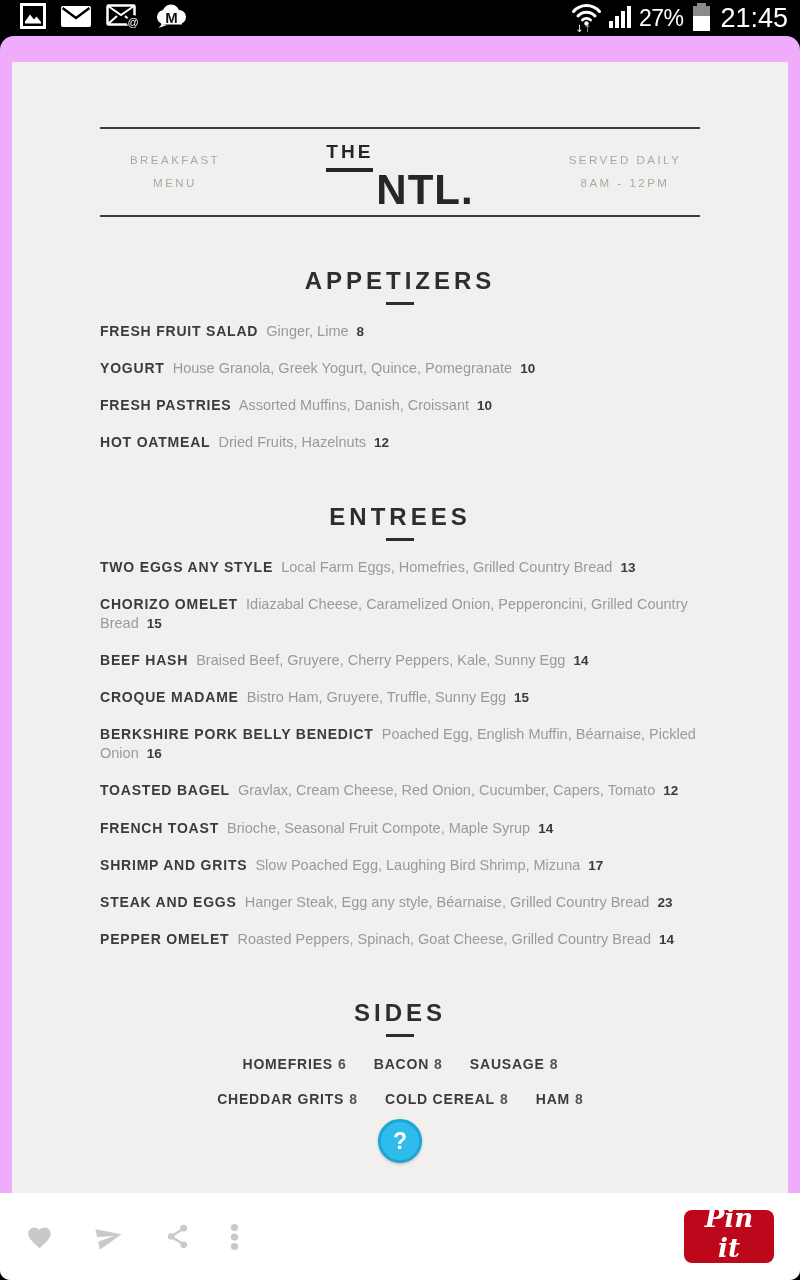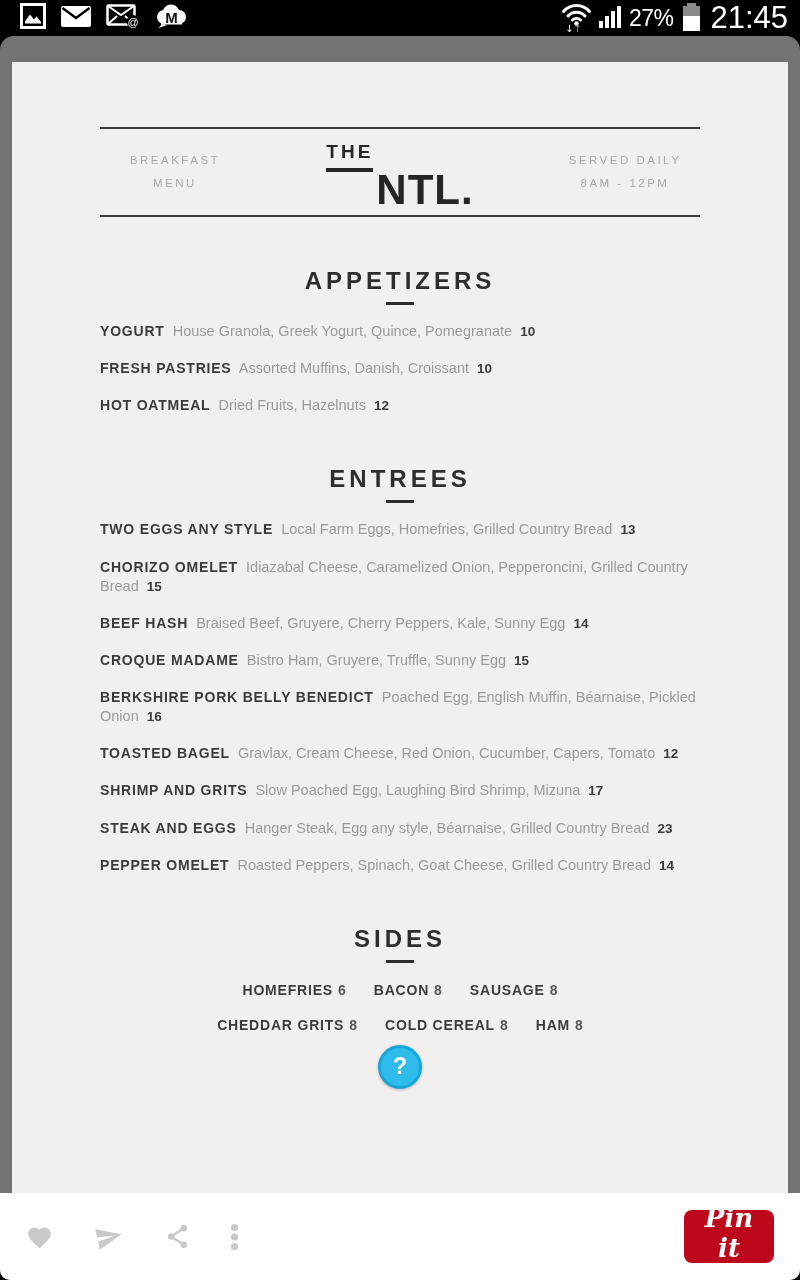--- a/index.html
+++ b/index.html
@@ -9,27 +9,27 @@
     -webkit-font-smoothing:antialiased;
   }
   
   .status-bar{
     height:36px;background:#000;display:flex;align-items:center;
     padding:0 12px;box-sizing:border-box;position:relative;z-index:5;
   }
   .sb-left{display:flex;align-items:center;gap:15px;margin-left:8px;}
   .sb-right{display:flex;align-items:center;gap:7px;margin-left:auto;}
   .sb-pct{color:#fff;font-size:23px;letter-spacing:-.5px;}
-  .sb-time{color:#fff;font-size:31px;letter-spacing:0;}
+  .sb-time{color:#fff;font-size:27px;letter-spacing:0;}
   .battery{width:17px;height:25px;background:#8a8a8a;position:relative;margin:0 3px;}
   .battery:before{content:'';position:absolute;top:-3px;left:4px;width:9px;height:3px;background:#8a8a8a;}
   .battery-fill{position:absolute;bottom:0;left:0;width:100%;height:60%;background:#fff;}
   
   .screen{
-    position:absolute;top:36px;left:0;right:0;bottom:0;background:#737373;
+    position:absolute;top:36px;left:0;right:0;bottom:0;background:#f0abfc;
     border-radius:14px 14px 10px 10px;overflow:hidden;
   }
   
   .menu{
     margin:26px 12px 0;height:1131px;background:#f1f0ee;overflow:hidden;box-sizing:border-box;
     padding:65px 88px 0;color:#3b3b3b;
   }
   .rule{border:none;border-top:2px solid #3e3e3e;margin:0;}
   .menu-header{display:flex;justify-content:space-between;align-items:center;height:86px;}
   .mh-side{width:150px;text-align:center;color:#aaa8a5;font-size:11.5px;letter-spacing:2.5px;line-height:2.0;font-weight:400;}
@@ -146,34 +146,36 @@
       <div class="mh-side">
         <div>SERVED DAILY</div>
         <div>8AM - 12PM</div>
       </div>
     </div>
     <hr class="rule">
 
     <div class="section-title mt-app">APPETIZERS</div>
     <div class="title-underline"></div>
     <div class="items">
+      <div class="item"><span class="iname">FRESH FRUIT SALAD</span>&nbsp; <span class="idesc">Ginger, Lime</span>&nbsp; <span class="iprice">8</span></div>
       <div class="item"><span class="iname">YOGURT</span>&nbsp; <span class="idesc">House Granola, Greek Yogurt, Quince, Pomegranate</span>&nbsp; <span class="iprice">10</span></div>
       <div class="item"><span class="iname">FRESH PASTRIES</span>&nbsp; <span class="idesc">Assorted Muffins, Danish, Croissant</span>&nbsp; <span class="iprice">10</span></div>
       <div class="item"><span class="iname">HOT OATMEAL</span>&nbsp; <span class="idesc">Dried Fruits, Hazelnuts</span>&nbsp; <span class="iprice">12</span></div>
     </div>
 
     <div class="section-title mt-sec">ENTREES</div>
     <div class="title-underline"></div>
     <div class="items">
       <div class="item"><span class="iname">TWO EGGS ANY STYLE</span>&nbsp; <span class="idesc">Local Farm Eggs, Homefries, Grilled Country Bread</span>&nbsp; <span class="iprice">13</span></div>
       <div class="item"><span class="iname">CHORIZO OMELET</span>&nbsp; <span class="idesc">Idiazabal Cheese, Caramelized Onion, Pepperoncini, Grilled Country Bread</span>&nbsp; <span class="iprice">15</span></div>
       <div class="item"><span class="iname">BEEF HASH</span>&nbsp; <span class="idesc">Braised Beef, Gruyere, Cherry Peppers, Kale, Sunny Egg</span>&nbsp; <span class="iprice">14</span></div>
       <div class="item"><span class="iname">CROQUE MADAME</span>&nbsp; <span class="idesc">Bistro Ham, Gruyere, Truffle, Sunny Egg</span>&nbsp; <span class="iprice">15</span></div>
       <div class="item"><span class="iname">BERKSHIRE PORK BELLY BENEDICT</span>&nbsp; <span class="idesc">Poached Egg, English Muffin, Béarnaise, Pickled Onion</span>&nbsp; <span class="iprice">16</span></div>
       <div class="item"><span class="iname">TOASTED BAGEL</span>&nbsp; <span class="idesc">Gravlax, Cream Cheese, Red Onion, Cucumber, Capers, Tomato</span>&nbsp; <span class="iprice">12</span></div>
+      <div class="item"><span class="iname">FRENCH TOAST</span>&nbsp; <span class="idesc">Brioche, Seasonal Fruit Compote, Maple Syrup</span>&nbsp; <span class="iprice">14</span></div>
       <div class="item"><span class="iname">SHRIMP AND GRITS</span>&nbsp; <span class="idesc">Slow Poached Egg, Laughing Bird Shrimp, Mizuna</span>&nbsp; <span class="iprice">17</span></div>
       <div class="item"><span class="iname">STEAK AND EGGS</span>&nbsp; <span class="idesc">Hanger Steak, Egg any style, Béarnaise, Grilled Country Bread</span>&nbsp; <span class="iprice">23</span></div>
       <div class="item"><span class="iname">PEPPER OMELET</span>&nbsp; <span class="idesc">Roasted Peppers, Spinach, Goat Cheese, Grilled Country Bread</span>&nbsp; <span class="iprice">14</span></div>
     </div>
 
     <div class="section-title mt-sec">SIDES</div>
     <div class="title-underline"></div>
     <div class="sides-row">
       <span class="side-item"><span class="sname">HOMEFRIES</span><span class="sprice">6</span></span>
       <span class="side-item"><span class="sname">BACON</span><span class="sprice">8</span></span>

